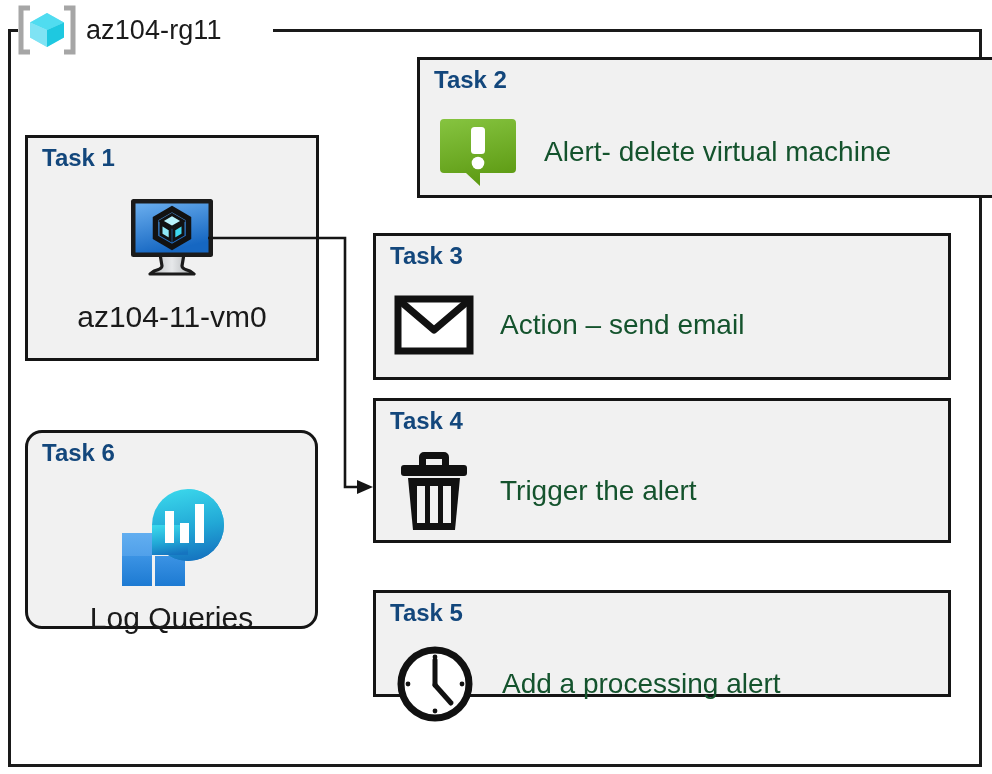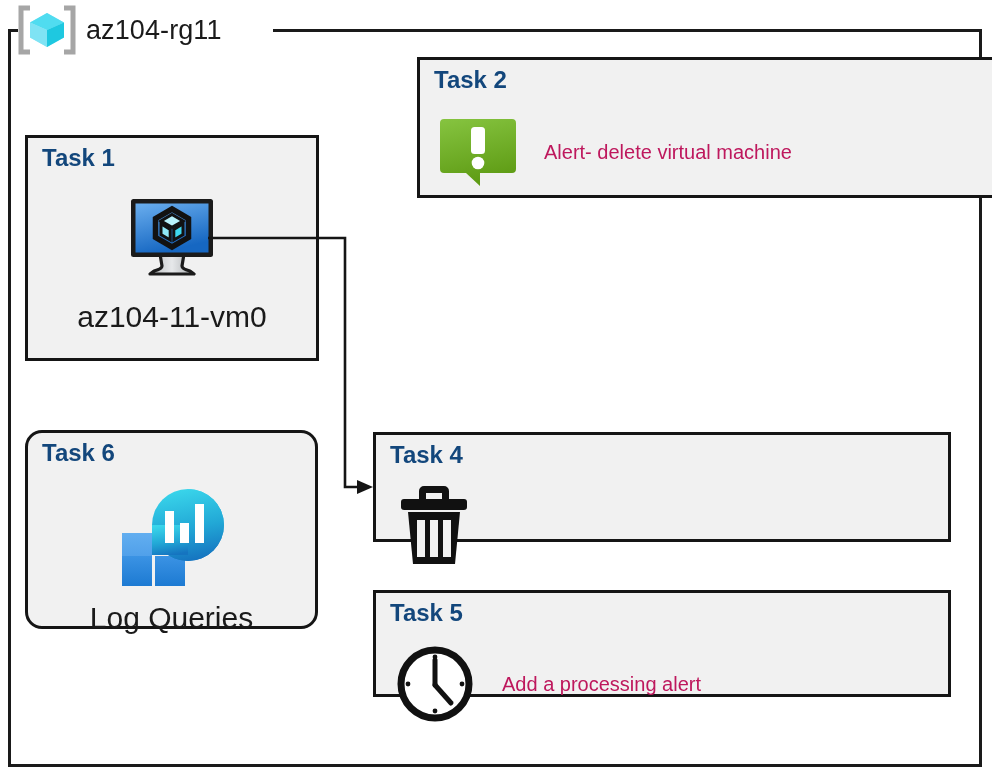--- a/index.html
+++ b/index.html
@@ -22,21 +22,21 @@
   .card{position:absolute;box-sizing:border-box;background:#f1f1f1;border:3px solid #151515;}
   .card-title{position:absolute;left:14px;top:8px;font-size:24px;font-weight:bold;color:#13477c;
               letter-spacing:0px;line-height:1;}
 
   
   .card-v .v-icon{position:absolute;left:0;right:0;display:flex;justify-content:center;}
   .card-v .v-label{position:absolute;left:0;right:0;text-align:center;font-size:30px;color:#1a1a1a;}
 
   
   .card-h .h-row{position:absolute;left:18px;right:10px;display:flex;align-items:center;gap:26px;}
-  .card-h .h-label{font-size:20px;color:#be185d;white-space:nowrap;}
+  .card-h .h-label{font-size:28px;color:#14532d;white-space:nowrap;}
   .card-h .h-icon{flex:0 0 auto;display:flex;align-items:center;justify-content:center;}
 
   
   .connector{position:absolute;left:0;top:0;width:992px;height:774px;pointer-events:none;}
 </style>
 </head>
 <body>
 
 <div id="stage">
 
@@ -141,38 +141,51 @@
           </defs>
           <path d="M6 5 L74 5 Q78 5 78 9 L78 55 Q78 59 74 59 L42 59 L42 72 L28 59 L6 59 Q2 59 2 55 L2 9 Q2 5 6 5 Z" fill="url(#alertG)"></path>
           <rect x="33" y="13" width="14" height="27" rx="3.5" fill="#ffffff"></rect>
           <circle cx="40" cy="49" r="6.3" fill="#ffffff"></circle>
         </svg>
       </span>
       <span class="h-label">Alert- delete virtual machine</span>
     </div>
   </div>
 
-
-  <div class="card card-h" style="left:373px;top:432px;width:578px;height:110px;">
+  <div class="card card-h" style="left:373px;top:233px;width:578px;height:147px;">
+    <div class="card-title">Task 3</div>
+    <div class="h-row" style="top:56px;">
+      <span class="h-icon">
+        <svg width="80" height="66" viewBox="0 0 80 66">
+          <rect x="4" y="7" width="72" height="52" fill="#ffffff" stroke="#111111" stroke-width="7"></rect>
+          <path d="M6 9 L40 38 L74 9" fill="none" stroke="#111111" stroke-width="7" stroke-linejoin="round"></path>
+        </svg>
+      </span>
+      <span class="h-label">Action – send email</span>
+    </div>
+  </div>
+
+  <div class="card card-h" style="left:373px;top:398px;width:578px;height:145px;">
     <div class="card-title">Task 4</div>
     <div class="h-row" style="top:48px;">
       <span class="h-icon">
         <svg width="80" height="84" viewBox="0 0 80 84">
           <g fill="#111111">
             <path d="M30 3 h20 a5 5 0 0 1 5 5 v8 h-7 v-6 h-16 v6 h-7 v-8 a5 5 0 0 1 5 -5 z"></path>
             <rect x="7" y="16" width="66" height="11" rx="3"></rect>
             <path d="M14 29 h52 l-5 52 h-42 z"></path>
           </g>
           <g fill="#f1f1f1">
             <rect x="23" y="37" width="8" height="37"></rect>
             <rect x="36" y="37" width="8" height="37"></rect>
             <rect x="49" y="37" width="8" height="37"></rect>
           </g>
         </svg>
       </span>
+      <span class="h-label">Trigger the alert</span>
     </div>
   </div>
 
   <div class="card card-h" style="left:373px;top:590px;width:578px;height:107px;">
     <div class="card-title">Task 5</div>
     <div class="h-row" style="top:50px;">
       <span class="h-icon">
         <svg width="82" height="82" viewBox="0 0 82 82">
           <circle cx="41" cy="41" r="34" fill="#ffffff" stroke="#111111" stroke-width="7"></circle>
           <circle cx="41" cy="14" r="2.4" fill="#111111"></circle>

